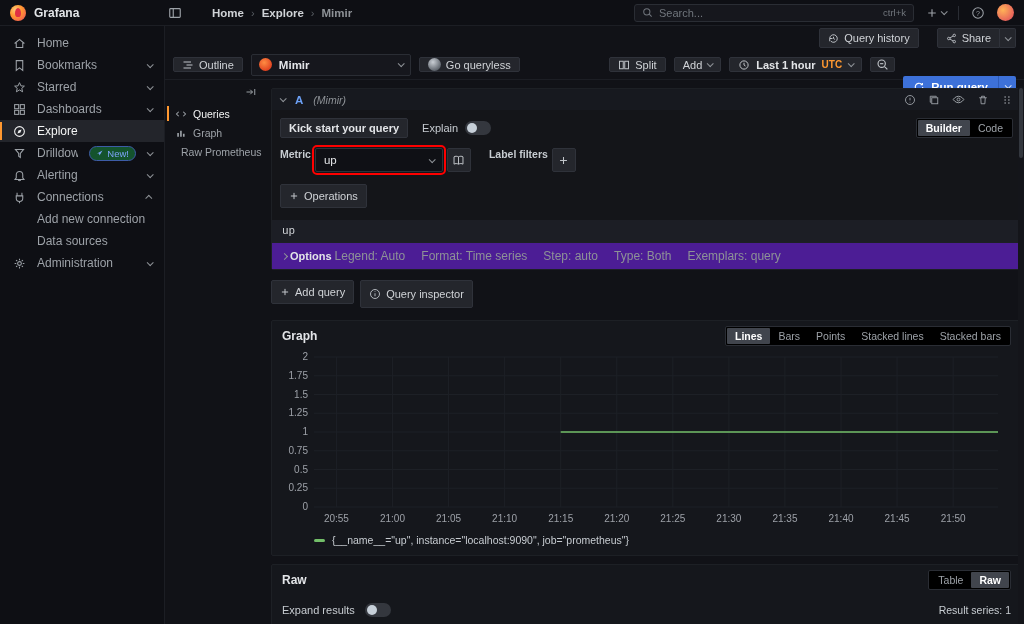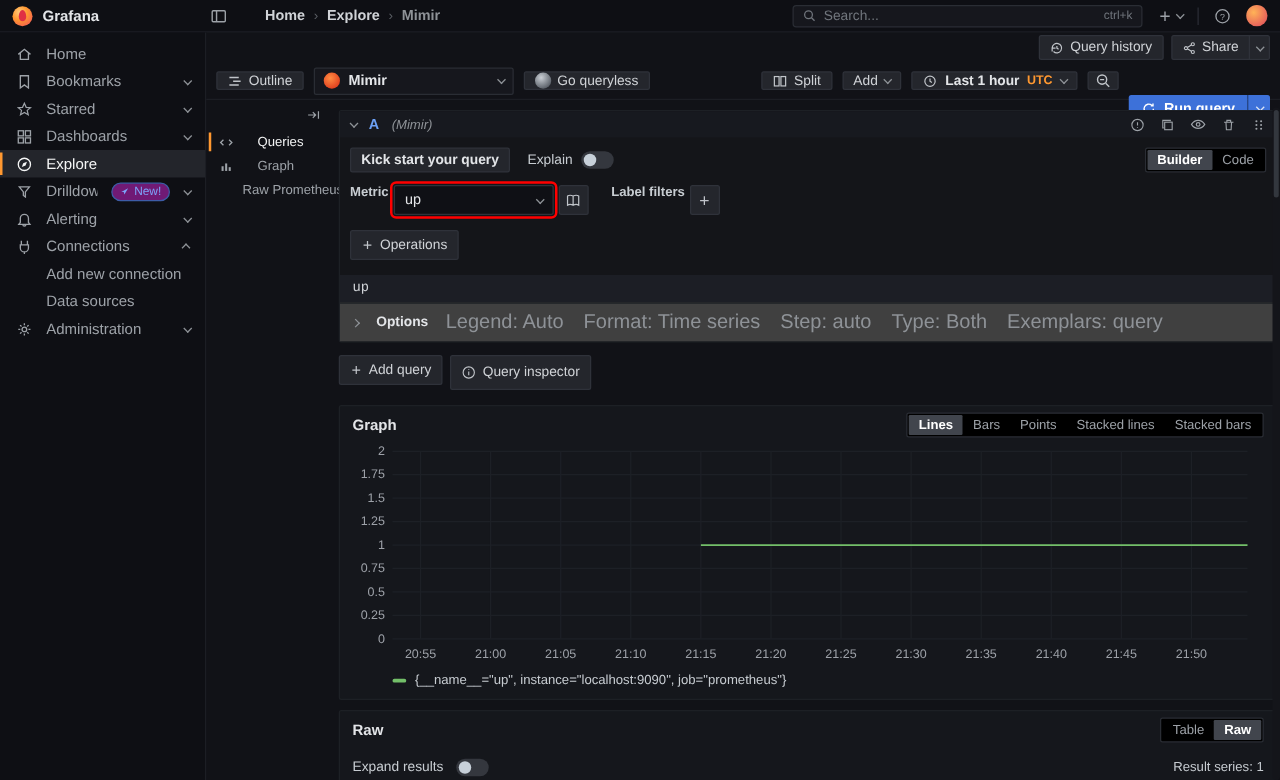--- a/index.html
+++ b/index.html
@@ -40,30 +40,30 @@
   .sidebar { width:165px; background:#0e0f14; border-right:1px solid #1c1e24; padding-top:6px; flex:0 0 auto; }
   .s-item { height:22px; display:flex; align-items:center; gap:11px; padding:0 12px; color:#9da2a8;
     cursor:pointer; position:relative; font-size:12px; }
   .s-item .icn { width:14px; color:#9da2a8; }
   .s-item .lbl { flex:1; white-space:nowrap; overflow:hidden; }
   .s-item.active { background:#23252b; color:#f4f5f5; }
   .s-item.active::before { content:""; position:absolute; left:0; top:2px; bottom:2px; width:2px; background:#ff9830; }
   .s-item.active .icn { color:#f4f5f5; }
   .s-sub { padding-left:37px; }
   .badge-new { display:inline-flex; align-items:center; gap:3px; border:1px solid #3d5ca6; color:#7da3f8;
-    font-size:9.5px; border-radius:8px; padding:1px 6px; background:#701a75; }
+    font-size:9.5px; border-radius:8px; padding:1px 6px; background:#14532d; }
 
   
   .content { flex:1; display:flex; flex-direction:column; min-width:0; }
   .pg-actions { height:24px; display:flex; align-items:center; justify-content:flex-end; gap:6px; padding:0 8px; }
   .btn { display:inline-flex; align-items:center; gap:5px; background:#24262c; border:1px solid #2f323a;
     border-radius:2px; color:#d0d3d7; font-size:11px; padding:0 8px; height:20px; cursor:pointer; white-space:nowrap;text-align:center; }
   .btn .icn { color:#c0c4c9; }
   .btn-attach { display:inline-flex; }
-  .btn-attach .btn { border-radius:2px 0 0 2px; }
+  .btn-attach .btn { border-radius:2px 0 0 2px;margin-left:12px; }
   .btn-attach .btn-caret { width:16px; height:20px; background:#24262c; border:1px solid #2f323a; border-left:none;
     border-radius:0 2px 2px 0; display:flex; align-items:center; justify-content:center; cursor:pointer; }
 
   .exp-toolbar { height:30px; display:flex; align-items:center; padding:0 8px; gap:8px; border-bottom:1px solid #1c1e24; }
   .btn.h22 { height:15px; }
   .ds-picker { width:160px; height:22px; background:#16171d; border:1px solid #2a2d34; border-radius:2px;
     display:flex; align-items:center; gap:7px; padding:0 7px; cursor:pointer; }
   .ds-picker .name { flex:1; color:#e3e5e8; font-size:11.5px; font-weight:600; }
   .mimir-logo { width:13px; height:13px; border-radius:50%;
     background:radial-gradient(circle at 40% 35%, #ff8c42, #e0401f 75%); }
@@ -74,21 +74,21 @@
   .btn-primary { display:inline-flex; height:22px;margin-top:44px; }
   .btn-primary .main { background:#3d71d9; border:none; color:#fff; font-weight:600; display:flex; align-items:center;
     gap:6px; padding:0 10px; border-radius:2px 0 0 2px; font-size:11.5px; cursor:pointer; }
   .btn-primary .caret { width:18px; background:#3d71d9; border-left:1px solid #2f5cb8; border-radius:0 2px 2px 0;
     display:flex; align-items:center; justify-content:center; cursor:pointer; }
   .btn-primary .caret .chev { border-color:#dce5f7; }
 
   .exp-body { flex:1; display:flex; min-height:0; }
   .outline-pane { width:100px; flex:0 0 auto; padding:6px 0 0 4px; }
   .collapse-row { display:flex; justify-content:flex-end; padding:0 8px 6px 0; color:#9da2a8; }
-  .o-item { height:19px; display:flex; align-items:center; gap:19px; padding:0 6px; color:#9da2a8; font-size:10.5px;
+  .o-item { height:19px; display:flex; align-items:center; gap:6px; padding:0 6px; color:#9da2a8; font-size:10.5px;
     cursor:pointer; position:relative; white-space:nowrap; }
   .o-item .icn { width:12px; color:#9da2a8; }
   .o-item.active { color:#f4f5f5; }
   .o-item.active::before { content:""; position:absolute; left:-2px; top:2px; bottom:2px; width:2px; background:#ff9830; }
   .prom-dot { width:11px; height:11px; border-radius:50%; background:radial-gradient(circle at 40% 35%, #eceef0, #9aa0a6 80%); }
 
   .main-col { flex:1; min-width:0; padding:8px 2px 0 6px; display:flex; flex-direction:column; gap:8px;
     overflow:hidden; position:relative; }
   .v-scroll { position:absolute; right:0; top:6px; bottom:0; width:6px; background:#14151a; border-radius:3px; }
   .v-thumb { position:absolute; top:2px; right:1px; width:4px; height:70px; background:#33373e; border-radius:2px; }
@@ -113,24 +113,24 @@
   .frow { display:flex; gap:4px; align-items:center; }
   .select { width:128px; height:24px; background:#0f1015; border:1px solid #2e333b; border-radius:2px;
     display:flex; align-items:center; padding:0 8px; cursor:pointer; }
   .select .val { flex:1; color:#e3e5e8; font-size:11.5px; }
   .red-high { outline:2px solid #ff0000; outline-offset:1px; }
   .sq-btn { width:24px; height:24px; background:#24262c; border:1px solid #2f323a; border-radius:2px;
     display:flex; align-items:center; justify-content:center; color:#c0c4c9; cursor:pointer; }
   .ops-row { padding:2px 8px 12px; }
   .preview-strip { background:#1c1e25; padding:5px 10px; font-family:"Liberation Mono", monospace;
     font-size:11px; color:#d0d3d7; }
-  .options-row { background:#404040; border-top:1px solid #1d2025; padding:6px 10px; display:flex;
-    align-items:center; gap:14px; }
+  .options-row { background:#4c1d95; border-top:1px solid #1d2025; padding:6px 10px; display:flex;
+    align-items:center; gap:3px; }
   .options-row .opt-title { color:#e3e5e8; font-weight:700; font-size:11px; }
-  .options-row .sum { display:flex; gap:16px; color:#8e9297; font-size:16px; }
+  .options-row .sum { display:flex; gap:16px; color:#8e9297; font-size:12px; }
   .qactions { display:flex; gap:6px; padding:2px 0 4px; }
 
   
   .panel { background:#15171c; border:1px solid #1d2025; border-radius:2px; }
   .panel-h { display:flex; align-items:center; justify-content:space-between; padding:5px 10px 3px; }
   .panel-title { color:#e3e5e8; font-size:12px; font-weight:600; }
   .chart-wrap { padding:0 4px; }
   .legend { display:flex; align-items:center; gap:7px; padding:2px 10px 9px 42px; }
   .legend .swatch { width:11px; height:3px; border-radius:2px; background:#73bf69; }
   .legend .ltext { font-size:10.5px; color:#c7ccd1; cursor:pointer; }

